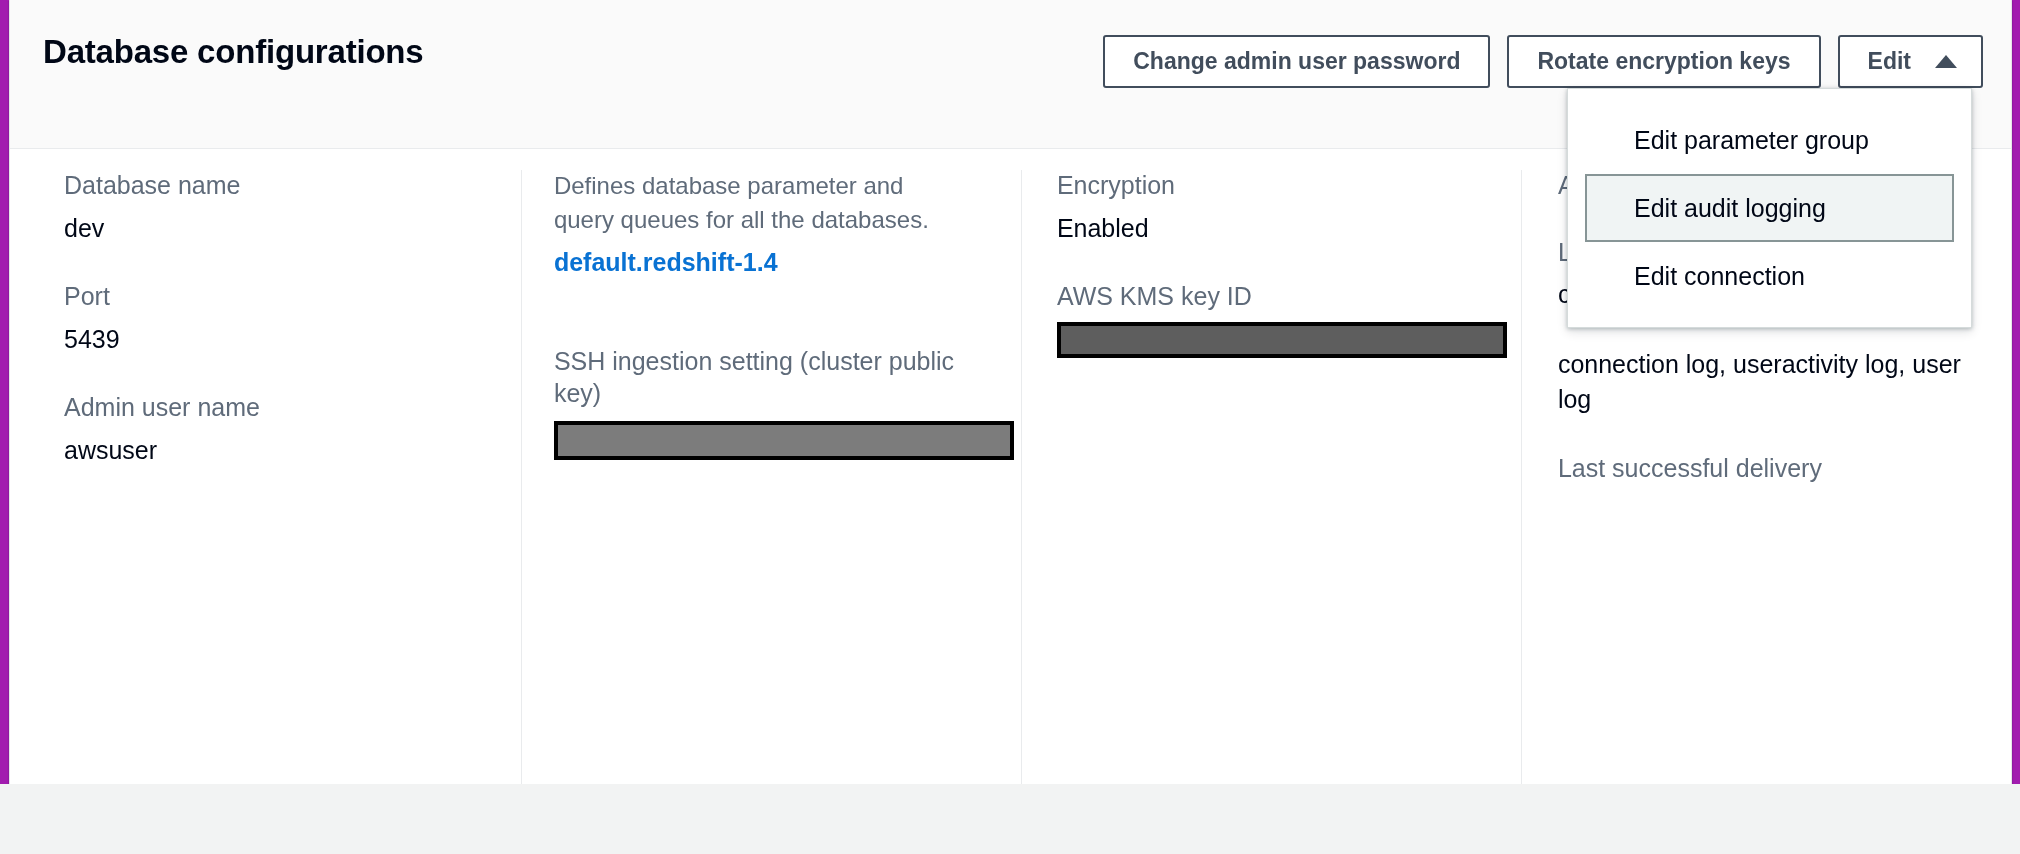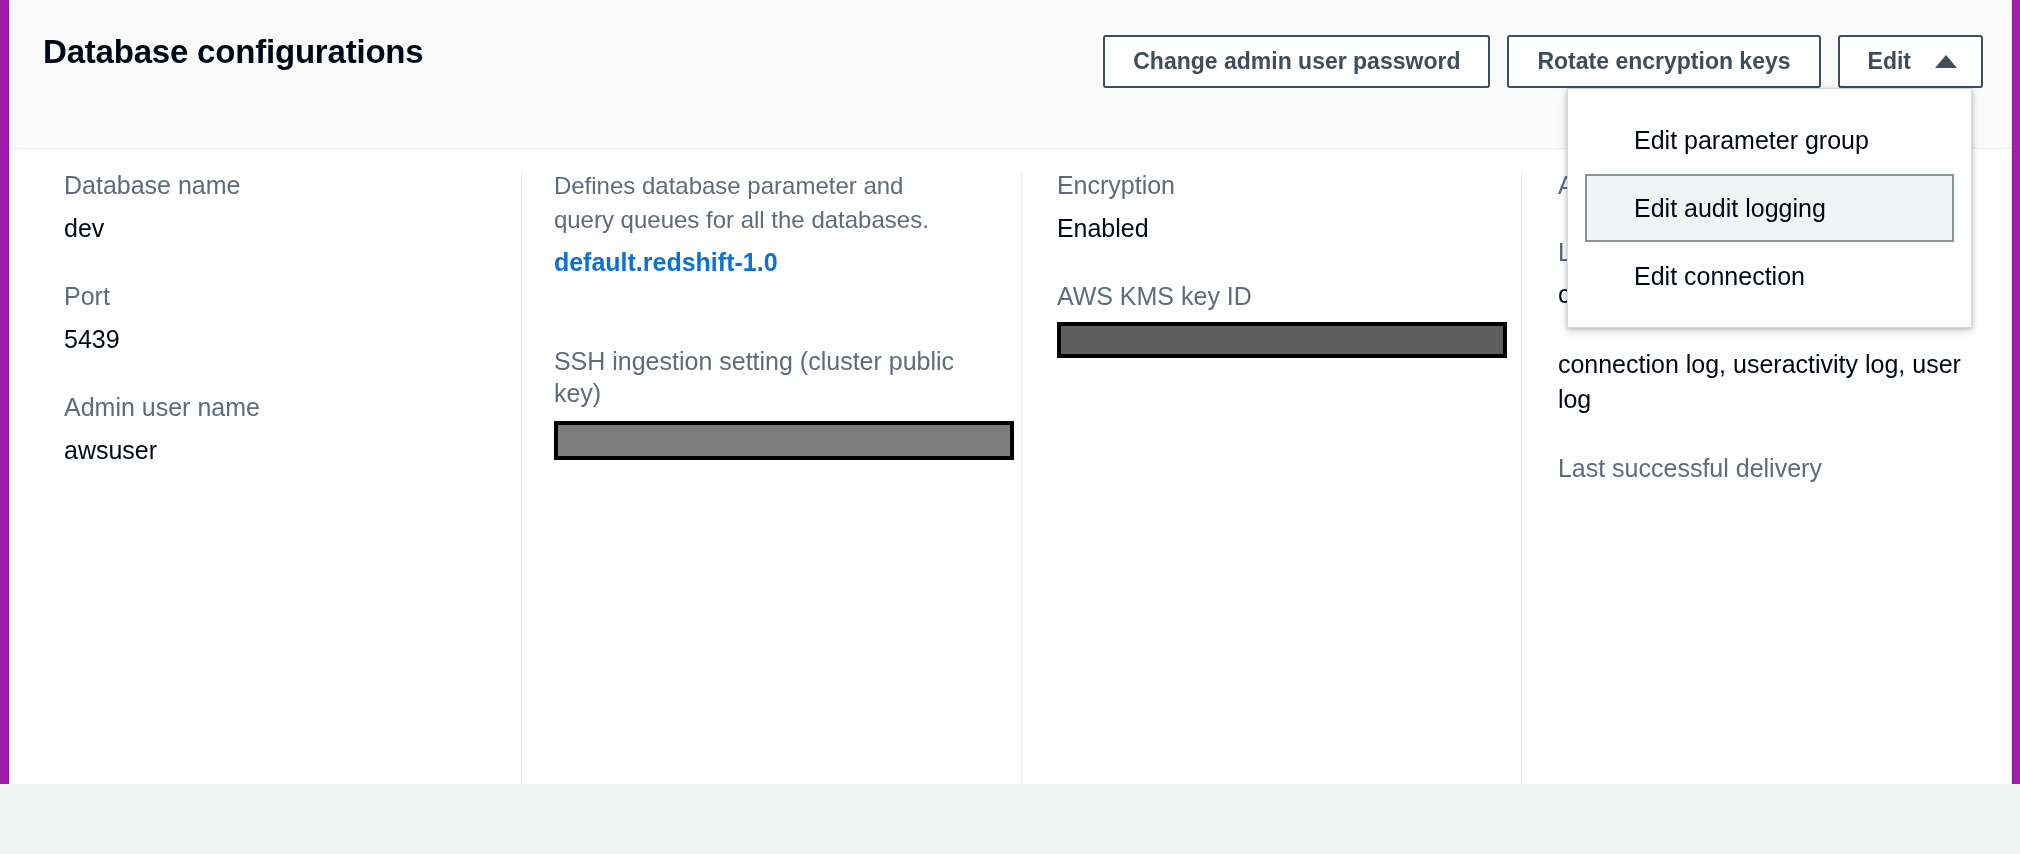--- a/index.html
+++ b/index.html
@@ -240,21 +240,21 @@
           </div>
           <div class="field">
             <div class="f-label">Admin user name</div>
             <div class="f-value">awsuser</div>
           </div>
         </div>
 
         <div class="col col-2">
           <div class="field">
             <div class="f-desc">Defines database parameter and query queues for all the databases.</div>
-            <a class="f-link">default.redshift-1.0</a>
+            <a class="f-link">default.redshift-1.4</a>
           </div>
           <div class="spacer-tall"></div>
           <div class="field">
             <div class="f-label">SSH ingestion setting (cluster public key)</div>
             <div class="redact redact-ssh"></div>
           </div>
         </div>
 
         <div class="col col-3">
           <div class="field">

